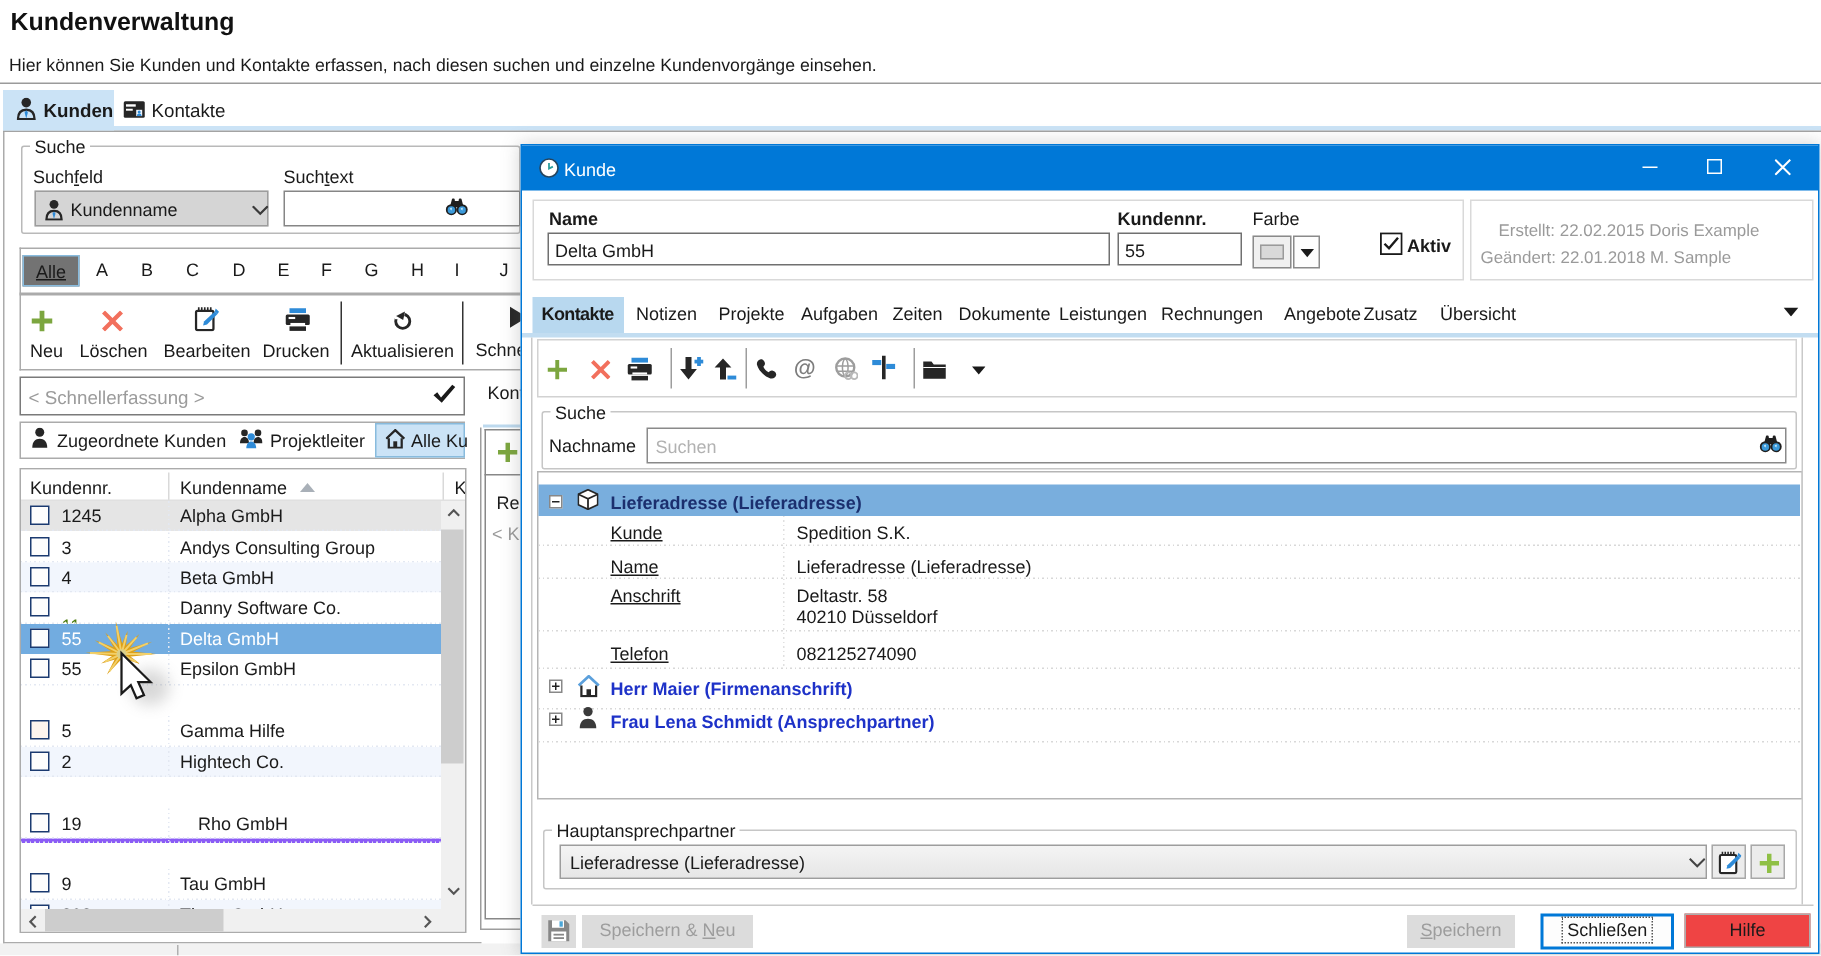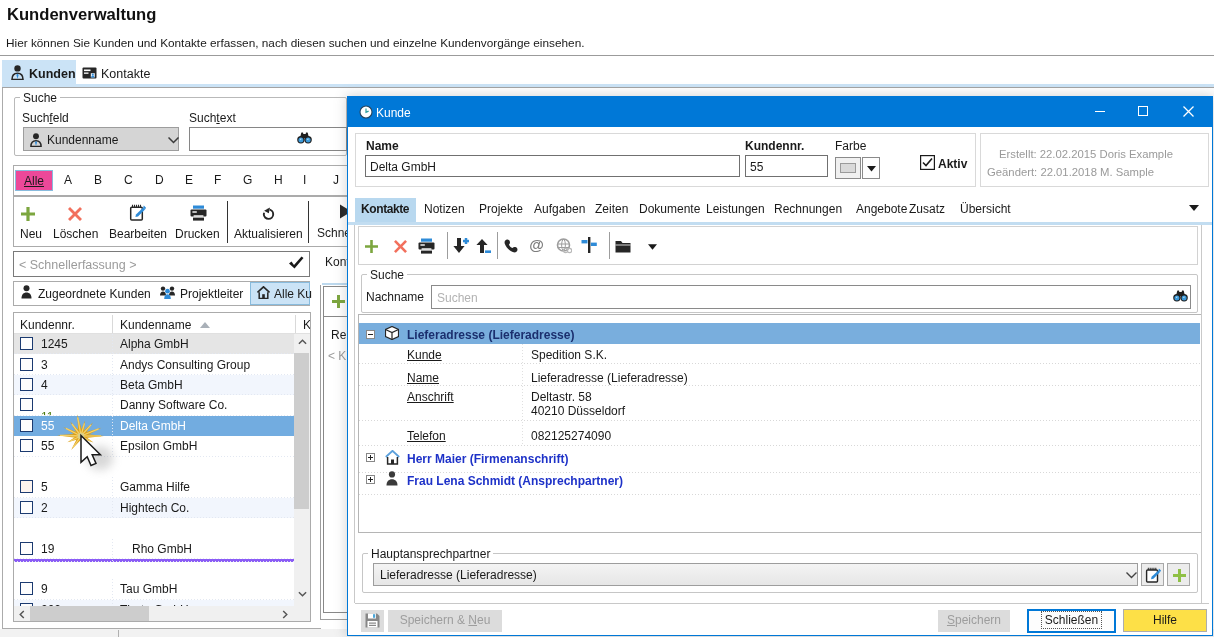--- a/index.html
+++ b/index.html
@@ -63,21 +63,21 @@
       <rect x="5.8" y="2" width="3.4" height="4" fill="#1f1f1f"></rect>
       <circle cx="3.9" cy="7.8" r="3.7" fill="#1f1f1f"></circle>
       <circle cx="11.1" cy="7.8" r="3.7" fill="#1f1f1f"></circle>
       <circle cx="3.9" cy="8" r="2.5" fill="#3b99d9"></circle>
       <circle cx="11.1" cy="8" r="2.5" fill="#3b99d9"></circle>
       <path d="M2.8 7.4 a1.4 1.4 0 0 1 1.6 -0.9 l-0.3 1.8 Z" fill="#bfe2f5"></path>
       <path d="M10 7.4 a1.4 1.4 0 0 1 1.6 -0.9 l-0.3 1.8 Z" fill="#bfe2f5"></path>
     </svg></div>
 
 <div class="abs" style="left:13px; top:165px; width:334px; height:31px; border:1px solid #ababab; border-right:none; background:#fff;"></div>
-<div class="abs" style="left:15px; top:170px; width:38px; height:21px; background:#ec4899; border:1px solid #88bbdd; text-align:center; line-height:20px;text-decoration:underline;">Alle</div>
+<div class="abs" style="left:15px; top:170px; width:38px; height:21px; background:#737373; border:1px solid #88bbdd; text-align:center; line-height:20px;text-decoration:underline;">Alle</div>
 <div class="abs" style="left:64px; top:173px;">A</div>
 <div class="abs" style="left:94px; top:173px;">B</div>
 <div class="abs" style="left:124px; top:173px;">C</div>
 <div class="abs" style="left:155px; top:173px;">D</div>
 <div class="abs" style="left:185px; top:173px;">E</div>
 <div class="abs" style="left:214px; top:173px;">F</div>
 <div class="abs" style="left:243px; top:173px;">G</div>
 <div class="abs" style="left:274px; top:173px;">H</div>
 <div class="abs" style="left:303px; top:173px;">I</div>
 <div class="abs" style="left:333px; top:173px;">J</div>
@@ -478,21 +478,21 @@
           <rect x="8" y="1.2" width="2.2" height="3.6" fill="#4ba6d8"></rect>
           <rect x="2.5" y="8" width="10" height="6.5" fill="#fff"></rect>
           <rect x="2.5" y="8" width="10" height="6.5" fill="none" stroke="#878787" stroke-width="0"></rect>
           <rect x="4" y="9.5" width="7" height="1.2" fill="#878787"></rect>
           <rect x="4" y="11.8" width="7" height="1.2" fill="#878787"></rect>
         </svg></div>
     </div>
   <div class="abs" style="left:40px; top:513px; width:114px; height:22px; background:#dcdcdc; color:#9d9d9d; text-align:center; line-height:21px;">Speichern &amp; <span style="text-decoration:underline">N</span>eu</div>
   <div class="abs" style="left:590px; top:513px; width:72px; height:22px; background:#dcdcdc; color:#9d9d9d; text-align:center; line-height:21px;"><span style="text-decoration:underline">S</span>peichern</div>
   <div class="abs" style="left:679px; top:512px; width:89px; height:24px; background:#fdfdfd; border:2px solid #0078d7; text-align:center; line-height:19px;"><span style="outline:1px dotted #555; padding:1px 3px;">Schließen</span></div>
-  <div class="abs" style="left:775px; top:512px; width:84px; height:23px; background:#fde047; border:1px solid #adadad; text-align:center; line-height:20px;">Hilfe</div>
+  <div class="abs" style="left:775px; top:512px; width:84px; height:23px; background:#ef4444; border:1px solid #adadad; text-align:center; line-height:20px;">Hilfe</div>
 </div>
 
 <div id="cursor" class="abs" style="left:55px; top:405px; width:80px; height:80px;"><svg width="80" height="80" viewBox="0 0 80 80">
       <ellipse cx="45" cy="53" rx="13" ry="12" fill="#8a8a8a" opacity="0.33" style="filter:blur(5px)"></ellipse>
       <g fill="#dda018">
         <path d="M26.1 28.6 L2.0 30.2 L25.9 33.4 Z"></path>
         <path d="M27.1 28.9 L8.2 21.9 L24.9 33.1 Z"></path>
         <path d="M27.9 29.6 L15.2 16.6 L24.1 32.4 Z"></path>
         <path d="M28.4 30.6 L22.2 9.3 L23.6 31.4 Z"></path>
         <path d="M28.3 31.6 L30.1 15.5 L23.7 30.4 Z"></path>

